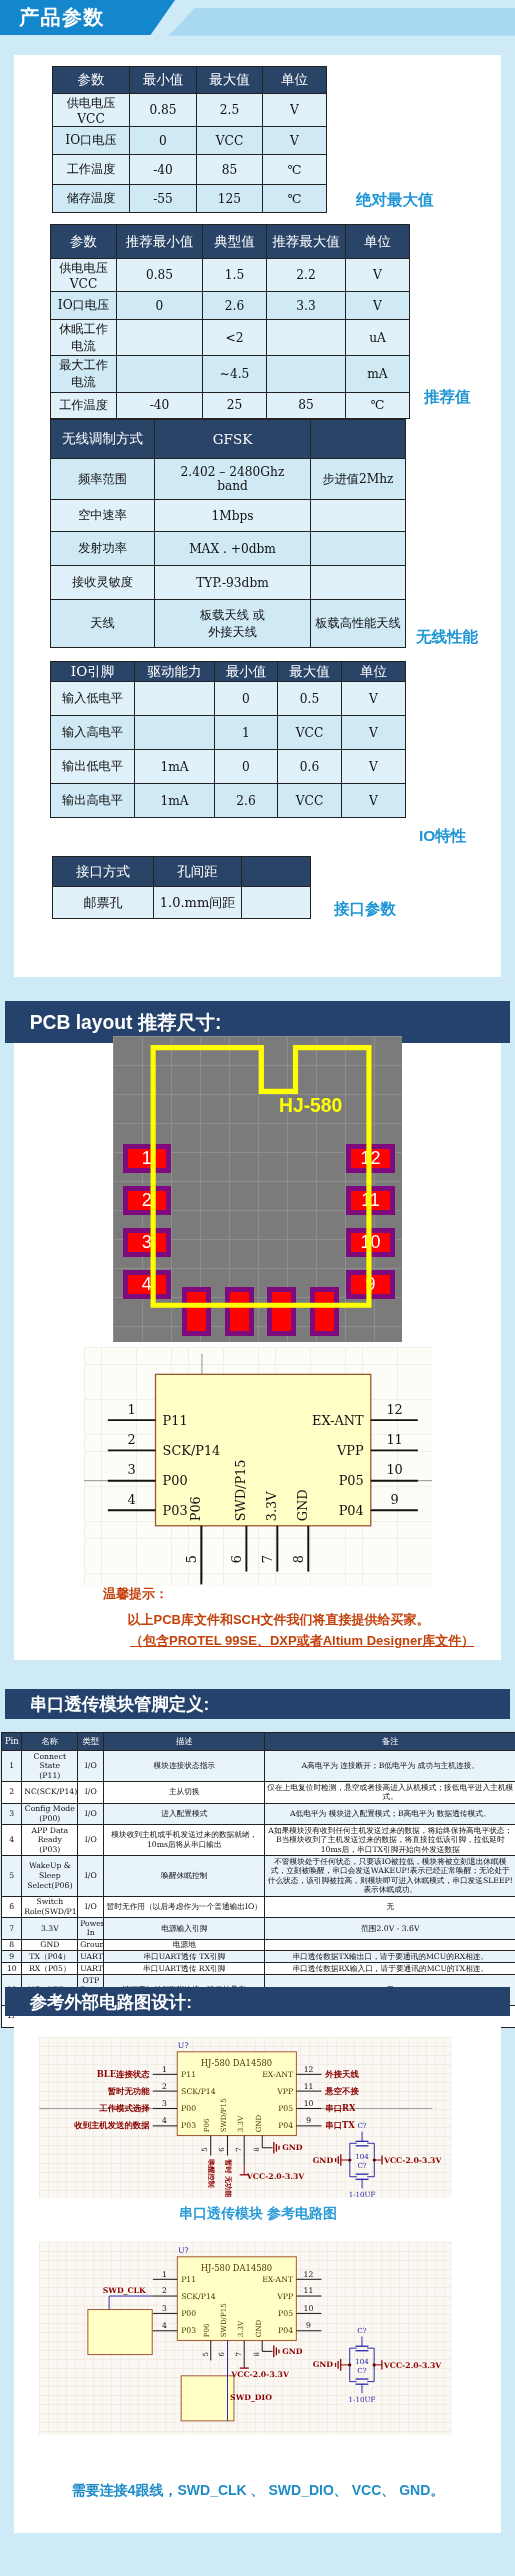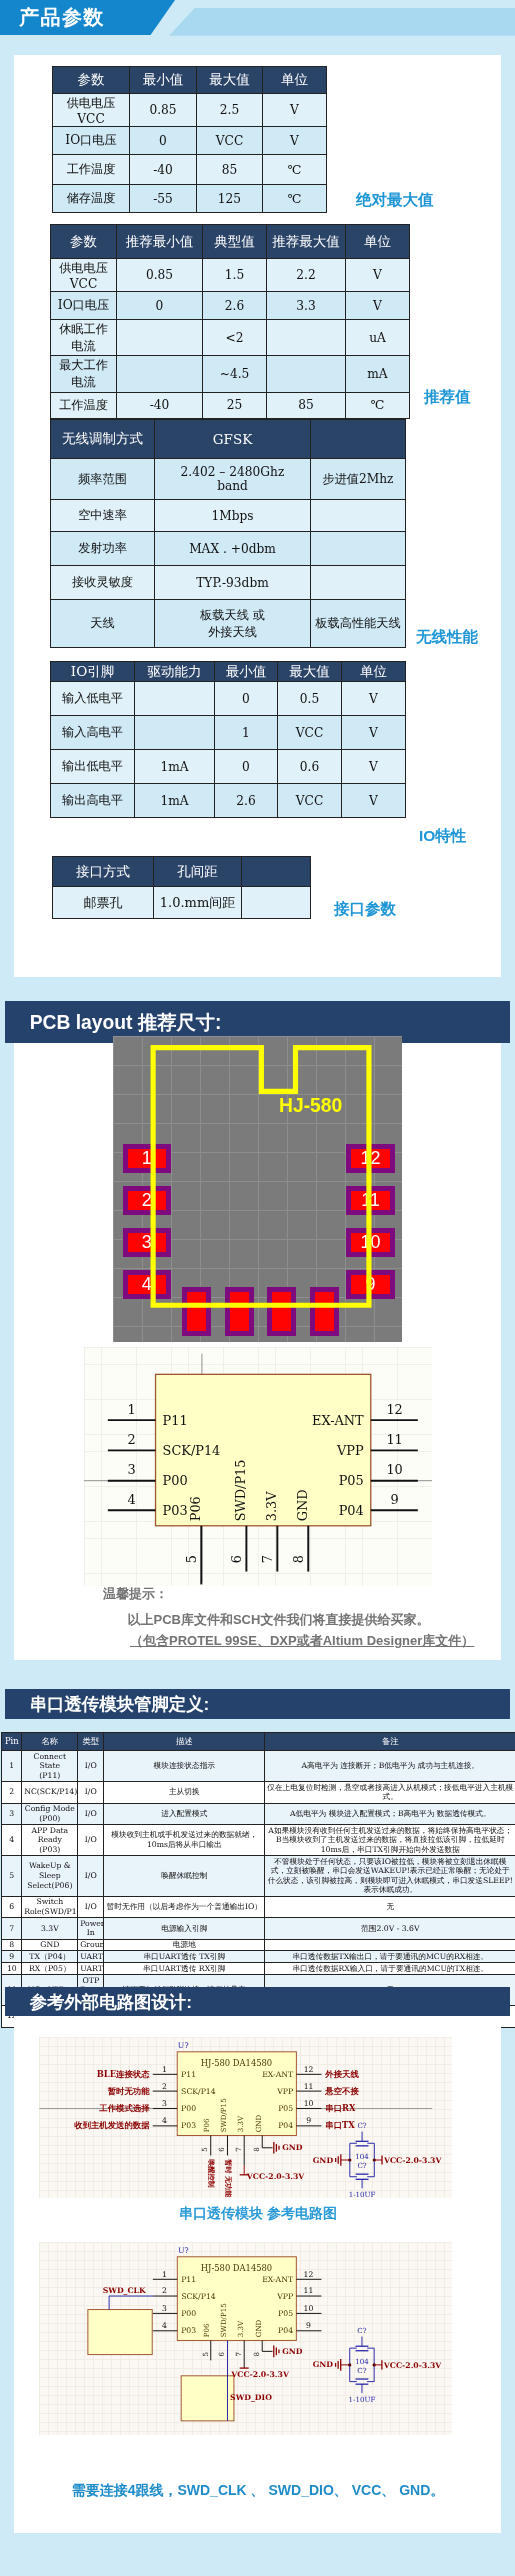--- a/index.html
+++ b/index.html
@@ -66,21 +66,21 @@
   .cirbg{position:absolute;background:#fbf8f3;
     background-image:repeating-linear-gradient(to right,#f1ece4 0 0.6px,transparent 0.6px 9px),
                      repeating-linear-gradient(to bottom,#f1ece4 0 0.6px,transparent 0.6px 9px);}
   #c1fig{left:39px;top:2037px;width:413px;height:161px;}
   #c2fig{left:39px;top:2242px;width:413px;height:193px;}
   svg text{font-family:"DejaVu Serif",serif;fill:#111;}
   svg .nm{fill:#4a3800;}
   svg .red{fill:#8b0000;font-weight:bold;}
   svg .blu{fill:#2424a8;}
   
-  #tips{position:absolute;left:103px;top:1585px;color:#737373;font-weight:bold;font-size:13px;}
+  #tips{position:absolute;left:103px;top:1585px;color:#c2410c;font-weight:bold;font-size:13px;}
   #tips .l1{margin:7.7px 0 0 24.5px;}
   #tips .l2{margin:3px 0 0 27px;text-decoration:underline;}
   #cap1{top:2205px;}
   #cap2{top:2441px;}
   #note{position:absolute;top:2479px;width:100%;text-align:center;color:#1f8cc9;
     font-weight:bold;font-size:14px;line-height:1.7;}
 </style>
 </head>
 <body>
 

